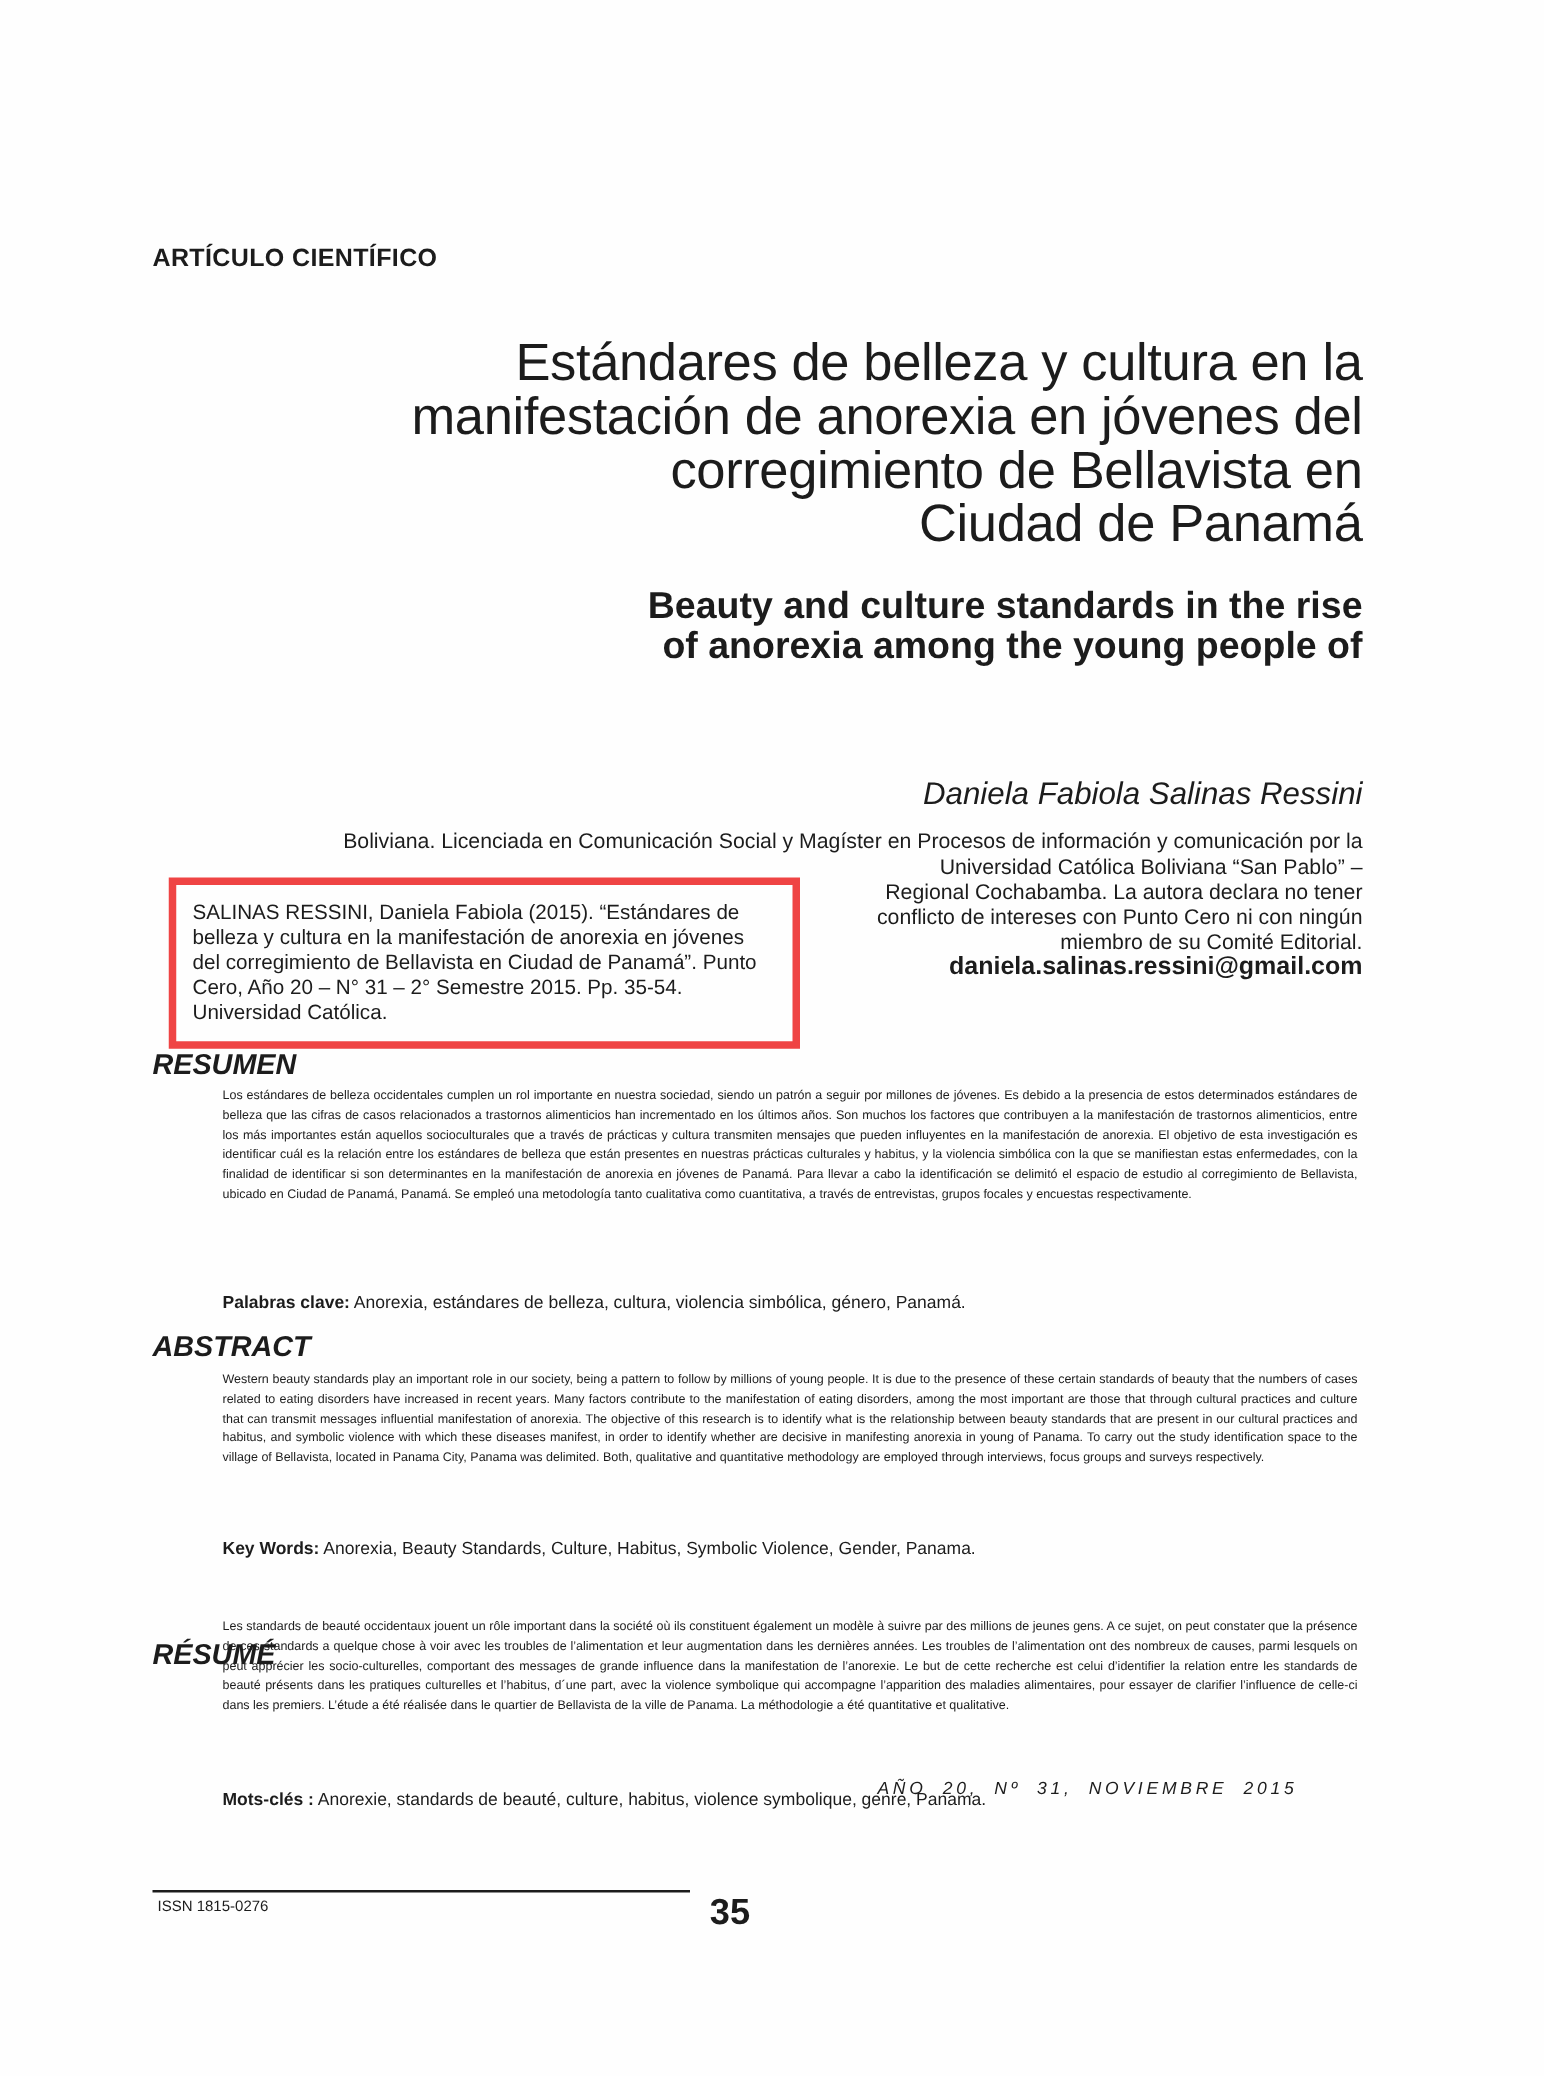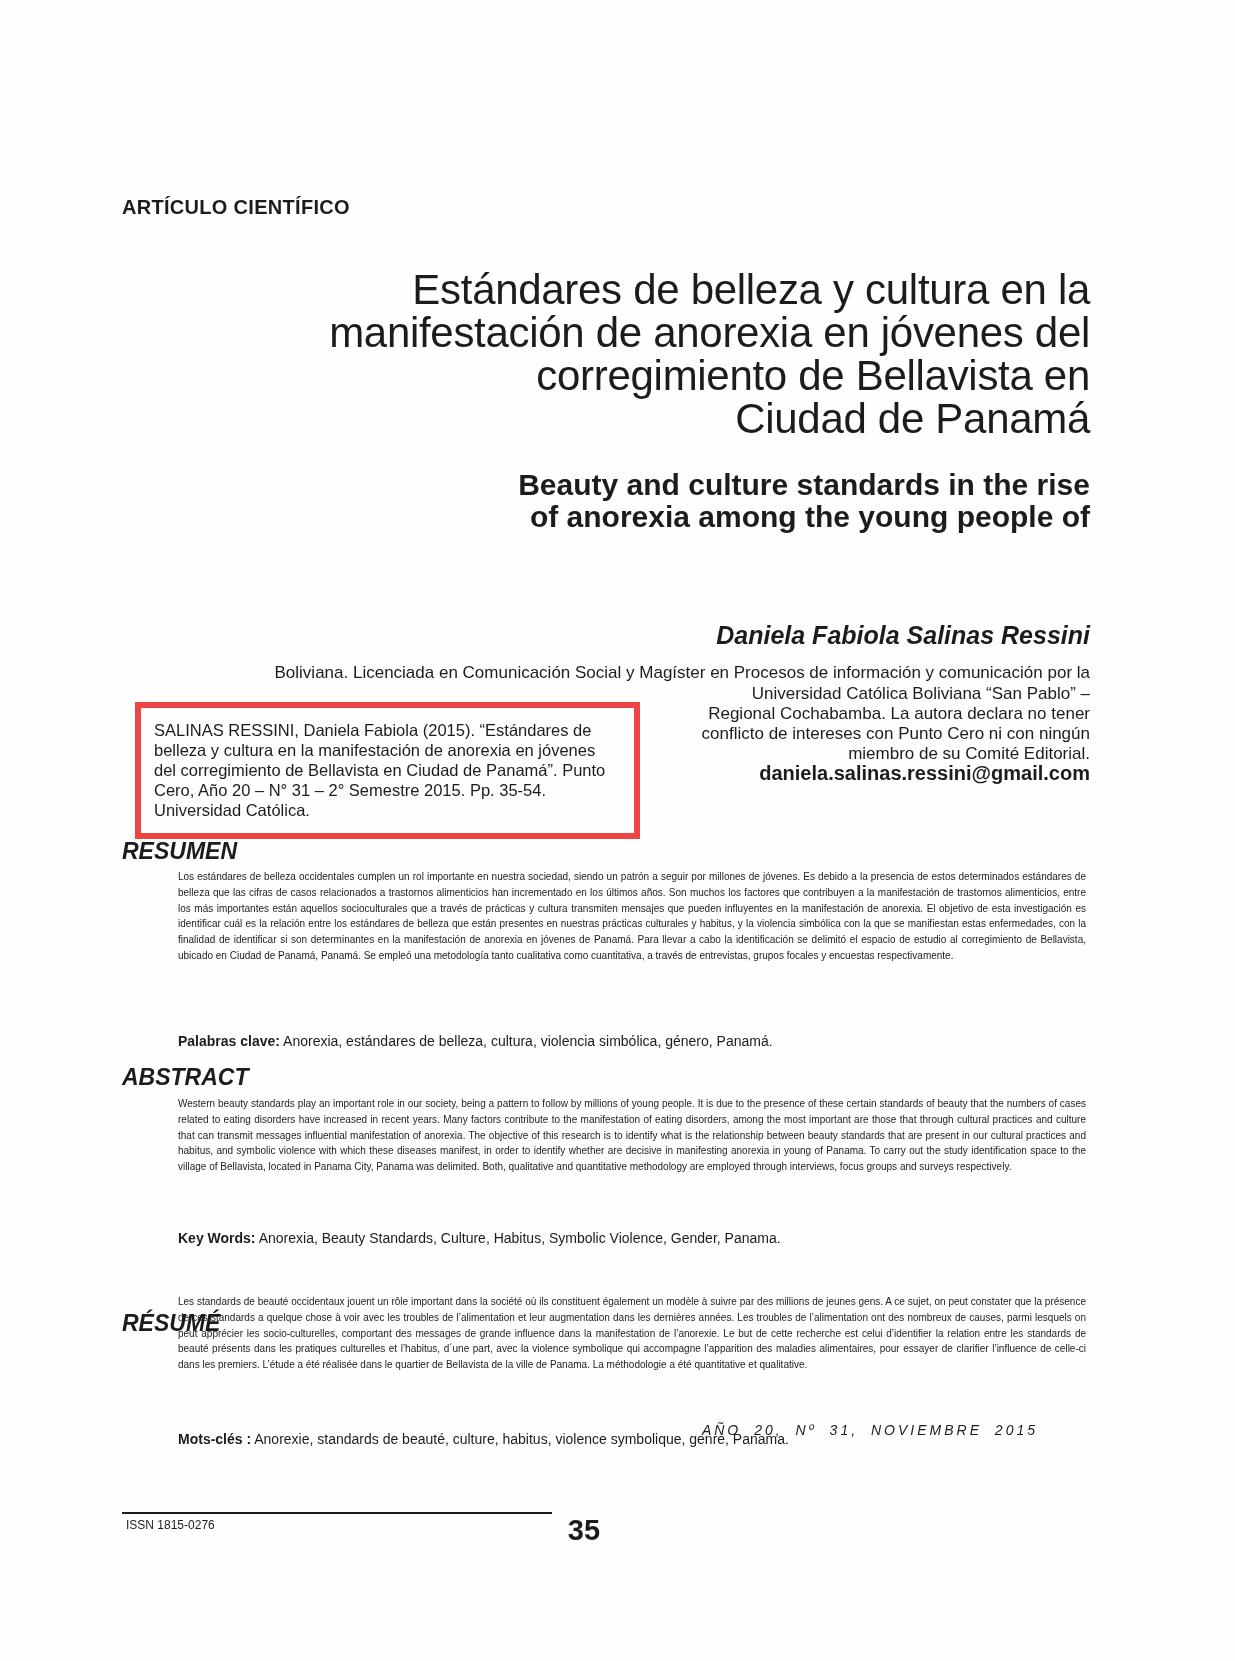--- a/index.html
+++ b/index.html
@@ -19,21 +19,21 @@
     position:absolute;right:145px;top:268px;
     text-align:right;font-size:42px;font-weight:normal;line-height:43px;
     letter-spacing:-.3px;
   }
   .title-en{
     position:absolute;right:145px;top:469px;
     text-align:right;font-size:30px;font-weight:bold;line-height:32px;
   }
   .author{
     position:absolute;right:145px;top:621px;
-    font-size:25px;font-weight:bold;font-style:italic;text-align:center;
+    font-size:25px;font-weight:normal;font-style:italic;text-align:center;
   }
   .bio-intro{
     position:absolute;right:145px;top:663px;
     font-size:17px;line-height:20px;white-space:nowrap;
   }
   .bio-rest{
     position:absolute;right:145px;top:684px;width:408px;
     text-align:right;font-size:17px;line-height:20px;
   }
   .email{

